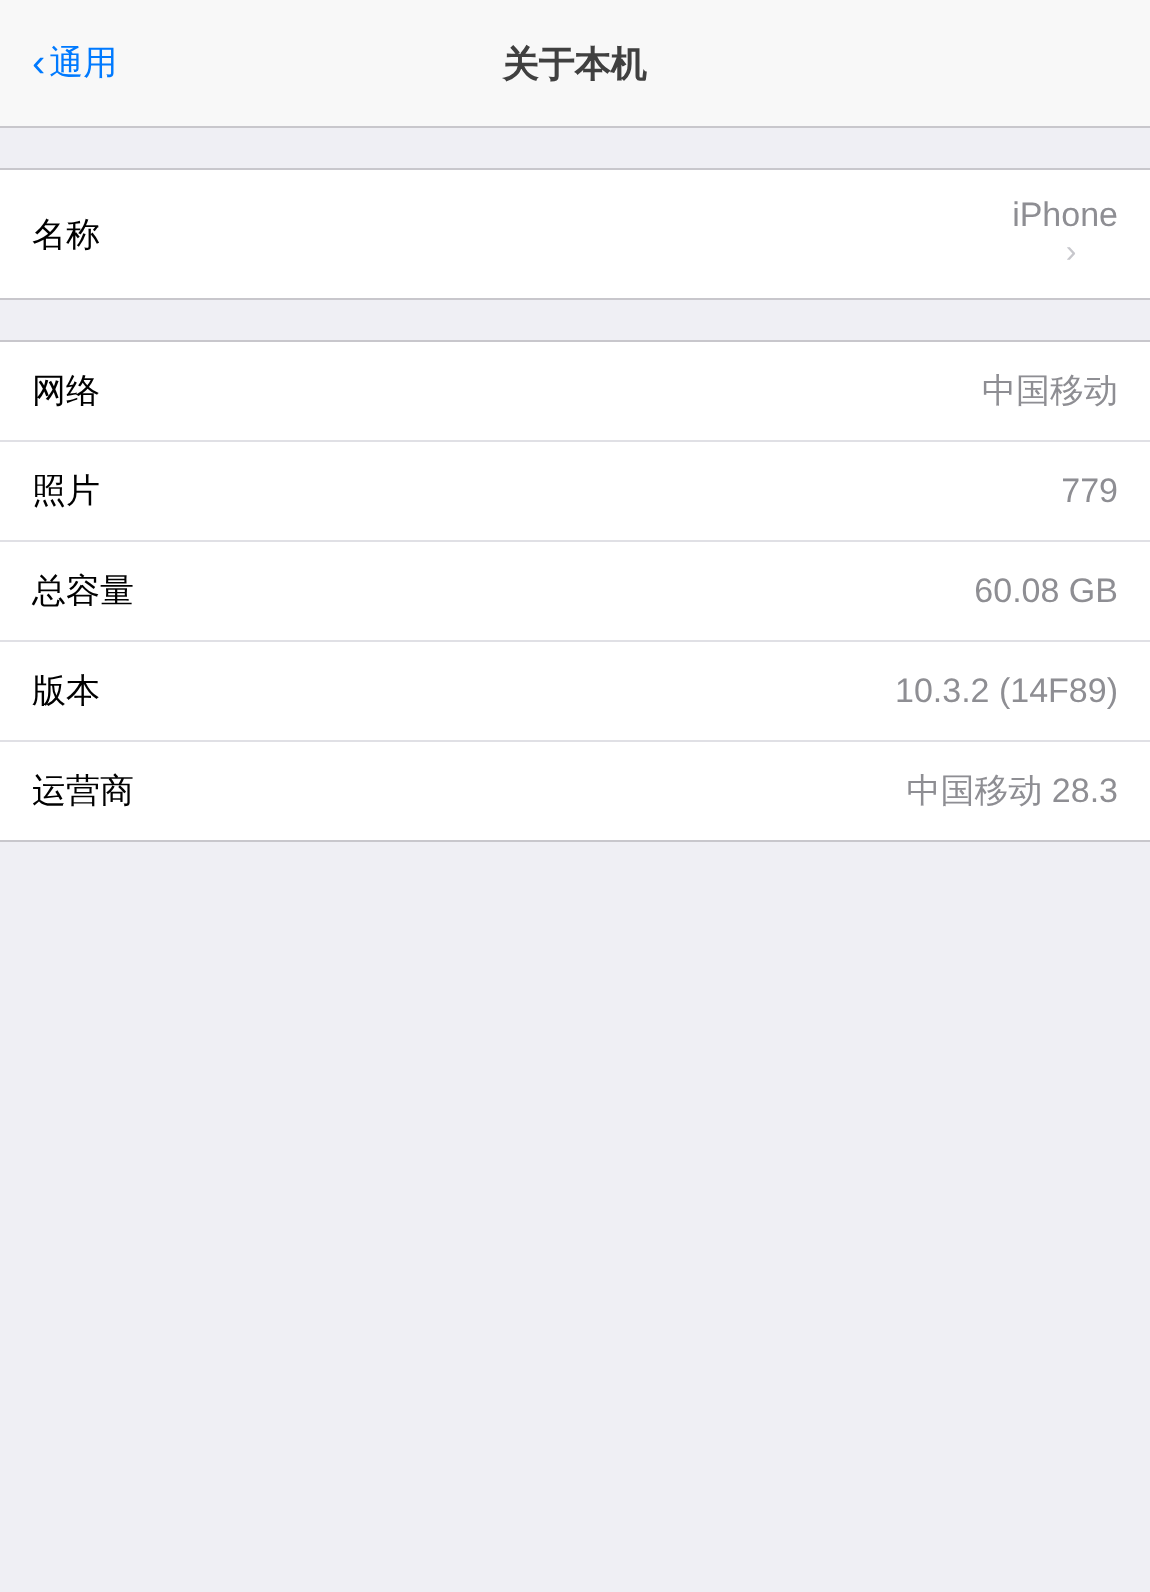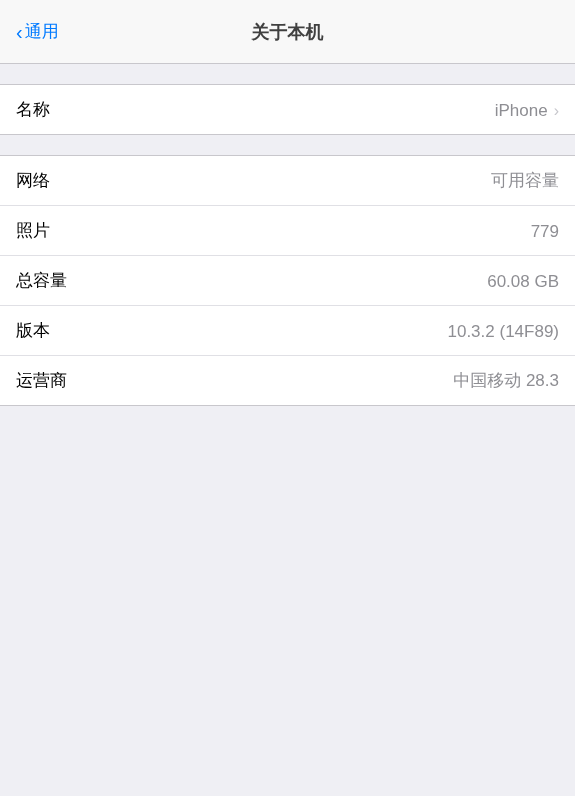--- a/index.html
+++ b/index.html
@@ -59,41 +59,42 @@
     
     .section {
       background: #fff;
       border-top: 1px solid #c8c7cc;
       border-bottom: 1px solid #c8c7cc;
       margin-bottom: 20px;
     }
 
     .row {
       display: flex;
-      align-items: flex-end;
+      align-items: center;
       justify-content: space-between;
       padding: 13px 16px;
       border-bottom: 1px solid #e0e0e5;
       min-height: 48px;
     }
 
     .row:last-child {
       border-bottom: none;
     }
 
     .row-label {
       font-size: 17px;
       color: #000;
     }
 
     .row-value {
       display: flex;
       align-items: center;
       color: #8e8e93;
       font-size: 17px;
+      flex-direction: column;
     }
 
     .row-value .chevron {
       color: #c7c7cc;
       margin-left: 6px;
       font-size: 16px;
     }
   </style>
 </head>
 <body>
@@ -115,21 +116,21 @@
         <span>iPhone</span>
         <span class="chevron">›</span>
       </span>
     </div>
   </div>
 
   <div class="section">
 
     <div class="row">
       <span class="row-label">网络</span>
-      <span class="row-value">可用容量</span>
+      <span class="row-value">中国移动</span>
     </div>
 
 
 
     <div class="row">
       <span class="row-label">照片</span>
       <span class="row-value">779</span>
     </div>
 
 

